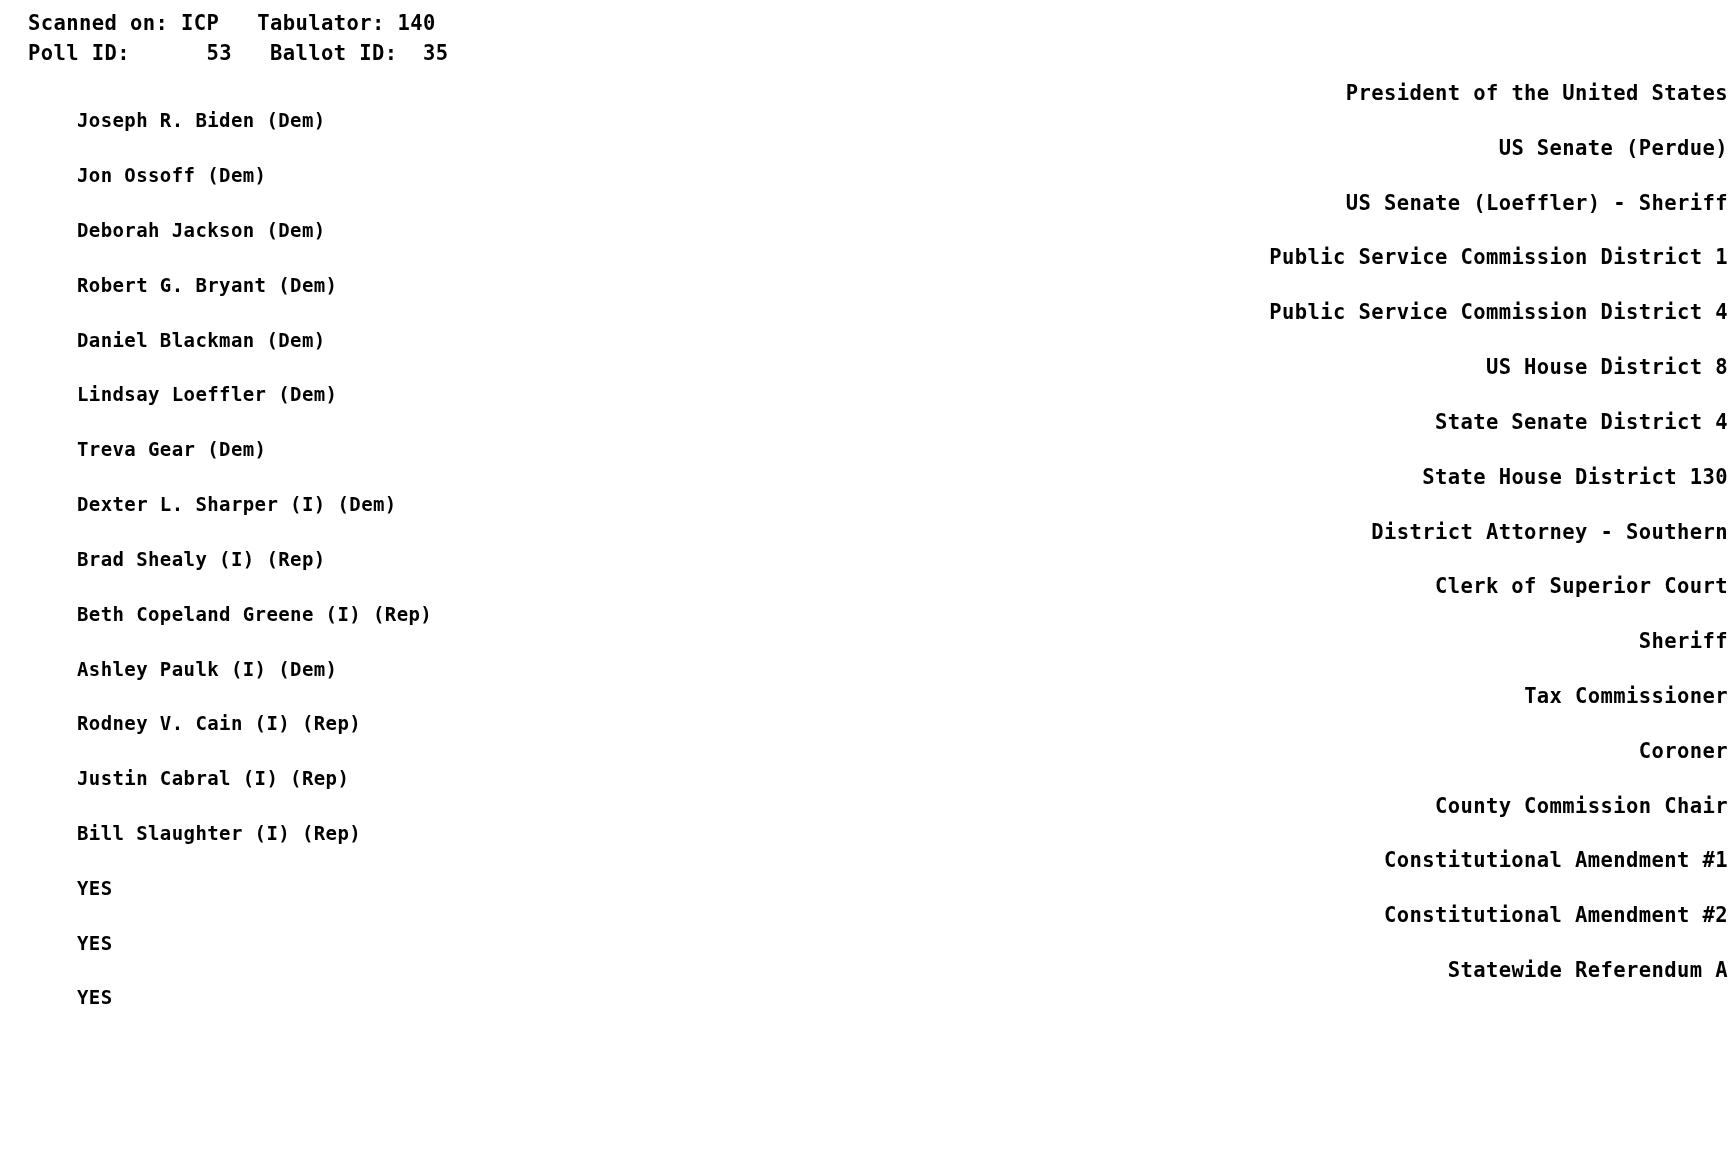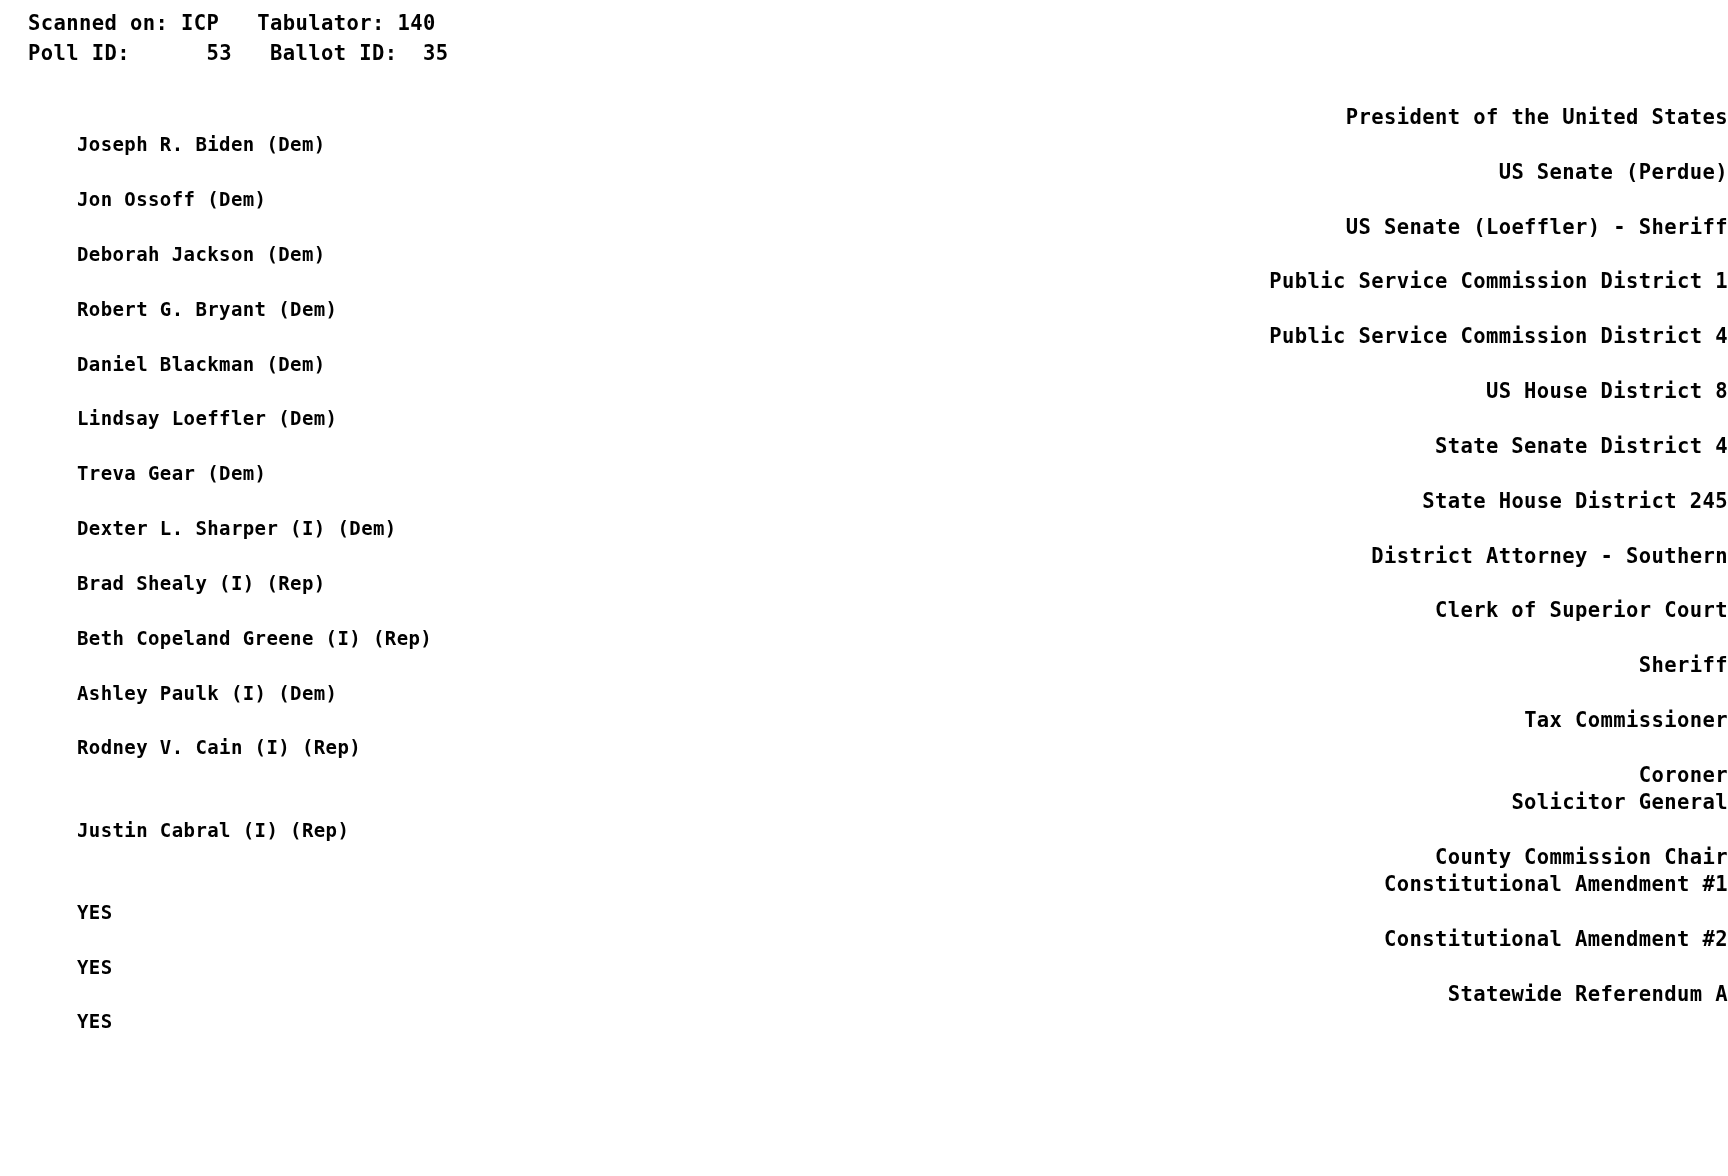--- a/index.html
+++ b/index.html
@@ -11,21 +11,21 @@
     width: 1728px;
     min-height: 1176px;
     font-family: "DejaVu Sans Mono", monospace;
     color: #000000;
   }
   .ballot-sheet {
     padding: 8px 0 0 28px;
     box-sizing: border-box;
   }
   .header-block {
-    margin-bottom: 36px;
+    margin-bottom: 12px;
   }
   .header-line {
     font-size: 20.5px;
     line-height: 30px;
     letter-spacing: 0.4px;
     font-weight: 700;
     white-space: pre;
   }
   .contest-list {
     display: block;
@@ -91,21 +91,21 @@
       <div class="contest-title">US House District 8</div>
       <div class="contest-selection">Lindsay Loeffler (Dem)</div>
     </div>
 
     <div class="contest">
       <div class="contest-title">State Senate District 4</div>
       <div class="contest-selection">Treva Gear (Dem)</div>
     </div>
 
     <div class="contest">
-      <div class="contest-title">State House District 245</div>
+      <div class="contest-title">State House District 130</div>
       <div class="contest-selection">Dexter L. Sharper (I) (Dem)</div>
     </div>
 
     <div class="contest">
       <div class="contest-title">District Attorney - Southern</div>
       <div class="contest-selection">Brad Shealy (I) (Rep)</div>
     </div>
 
     <div class="contest">
       <div class="contest-title">Clerk of Superior Court</div>
@@ -120,26 +120,26 @@
     <div class="contest">
       <div class="contest-title">Tax Commissioner</div>
       <div class="contest-selection">Rodney V. Cain (I) (Rep)</div>
     </div>
 
     <div class="contest">
       <div class="contest-title">Coroner</div>
     </div>
 
     <div class="contest">
-      <div class="contest-title">Solicitor General</div>
       <div class="contest-selection">Justin Cabral (I) (Rep)</div>
     </div>
 
     <div class="contest">
       <div class="contest-title">County Commission Chair</div>
+      <div class="contest-selection">Bill Slaughter (I) (Rep)</div>
     </div>
 
     <div class="contest">
       <div class="contest-title">Constitutional Amendment #1</div>
       <div class="contest-selection">YES</div>
     </div>
 
     <div class="contest">
       <div class="contest-title">Constitutional Amendment #2</div>
       <div class="contest-selection">YES</div>

